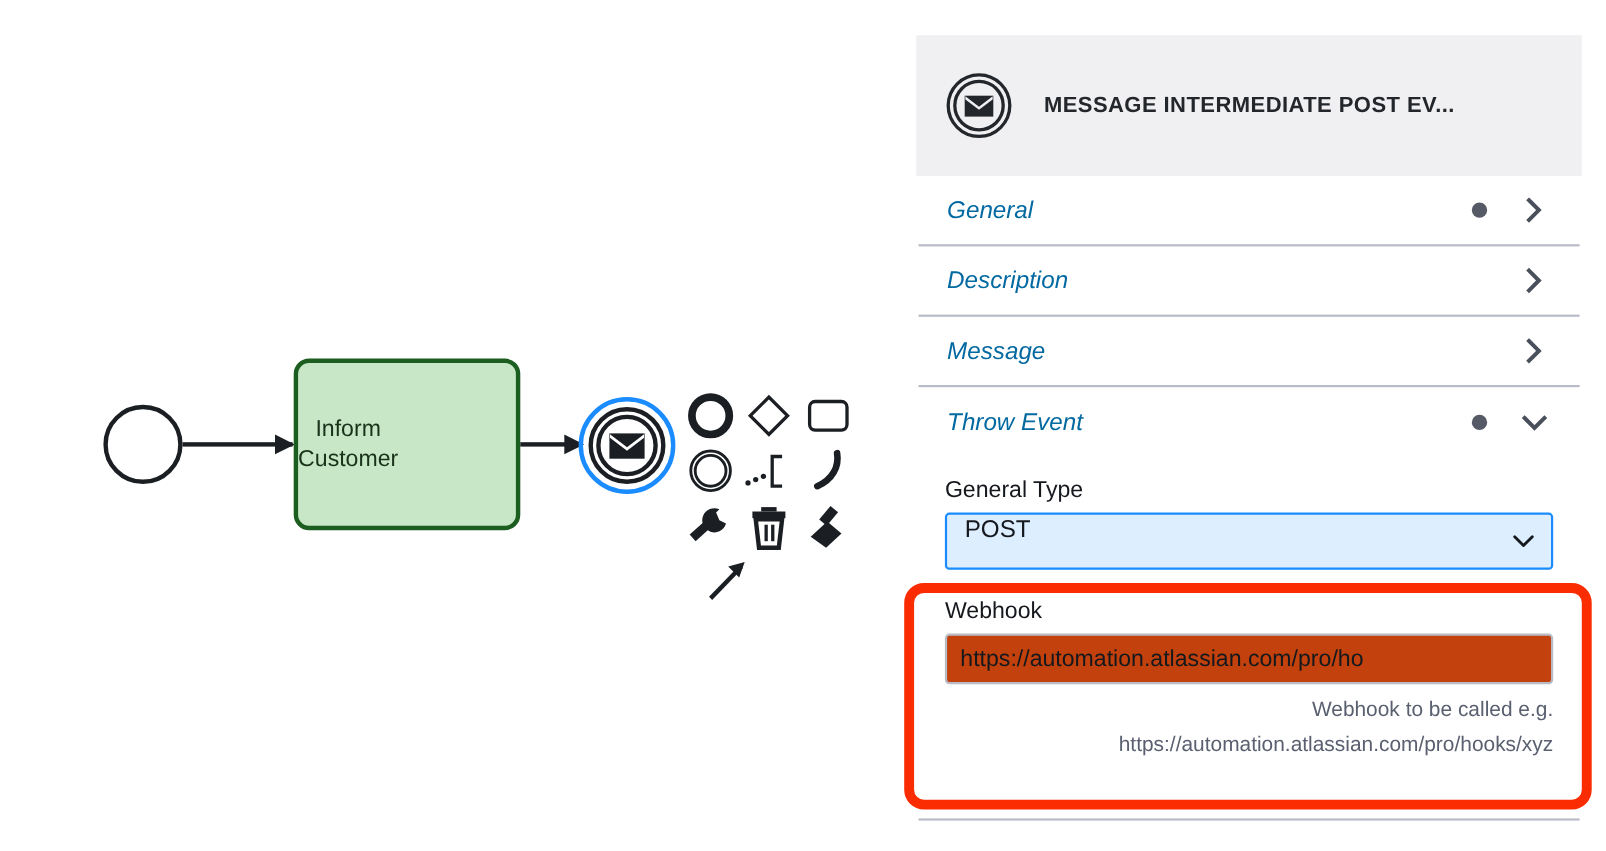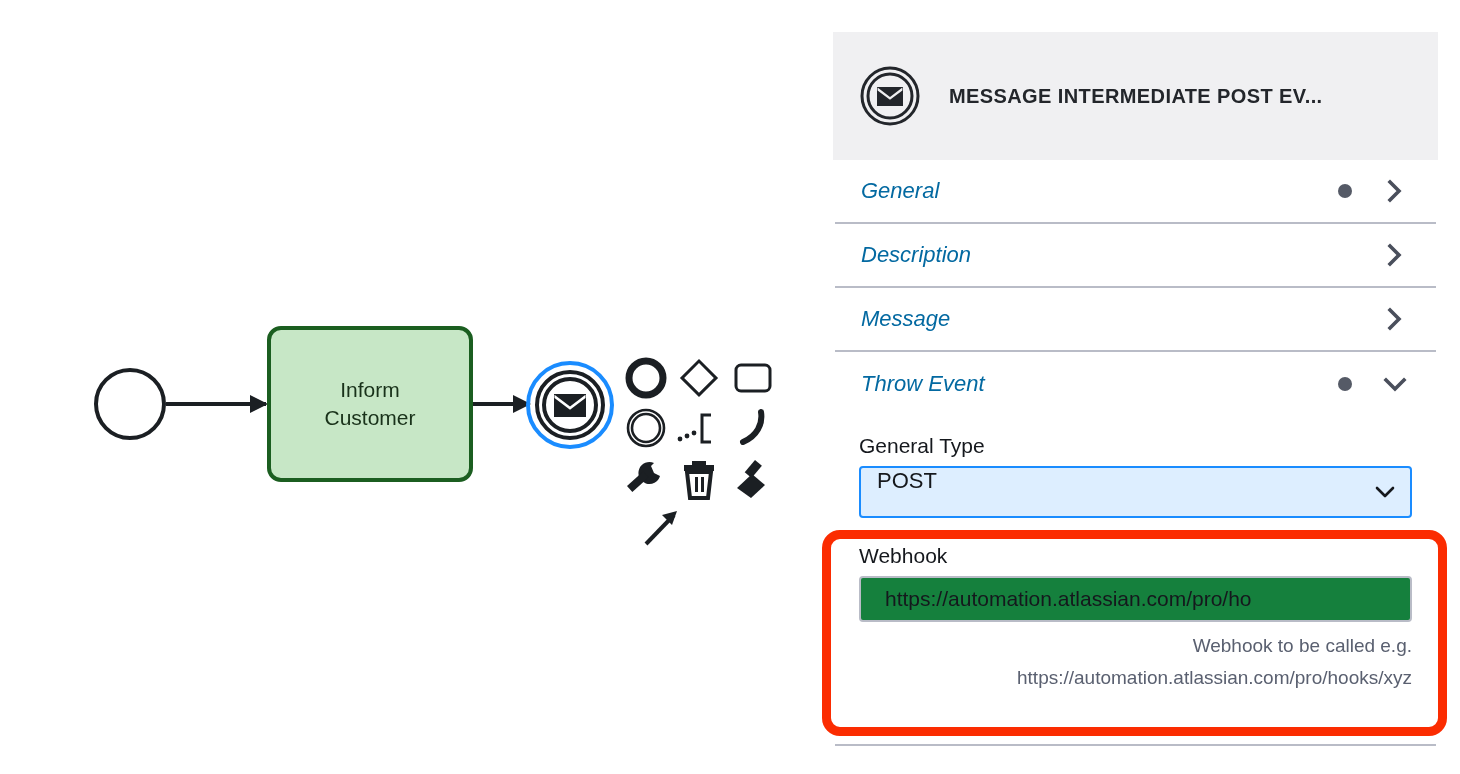--- a/index.html
+++ b/index.html
@@ -35,21 +35,21 @@
   .bpmn-task {
     position: absolute;
     left: 267px; top: 326px;
     width: 206px; height: 156px;
     background: #c7e7c6;
     border: 4px solid #1b5e20;
     border-radius: 14px;
     box-sizing: border-box;
     display: flex;
     align-items: center;
-    justify-content: center;
+    justify-content: flex-start;
     text-align: center;
   }
   .bpmn-task-label {
     font-size: 21px;
     line-height: 1.35;
     color: #19321a;
     font-family: "Liberation Sans", sans-serif;
     white-space: pre-line;
   }
   .flow-arrow {
@@ -208,28 +208,27 @@
     padding-left: 16px;
   }
   .select-chevron {
     position: absolute;
     right: 14px; top: 50%;
     transform: translateY(-50%);
     width: 22px; height: 22px;
   }
   .text-input {
     height: 46px;
-    background: #15803d;
+    background: #c2410c;
     border: 2px solid #b9bcc7;
     border-radius: 4px;
     display: flex;
     align-items: center;
     box-sizing: border-box;
     overflow: hidden;
-    padding-left: 12px;
   }
   .text-input-value {
     font-size: 21px;
     color: #15181d;
     padding-left: 12px;
     white-space: nowrap;
   }
   .help-text {
     font-size: 19px;
     line-height: 1.68;

